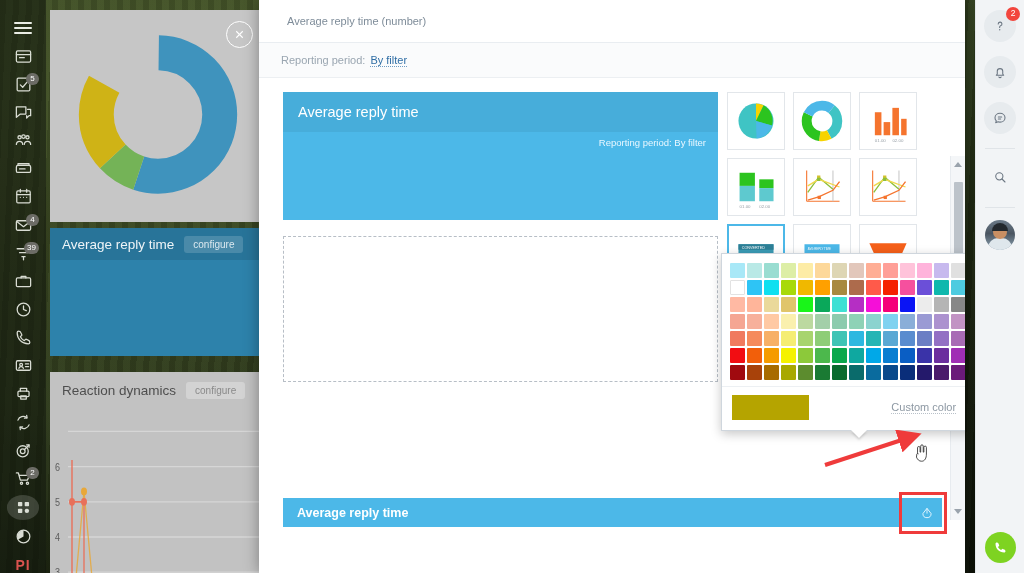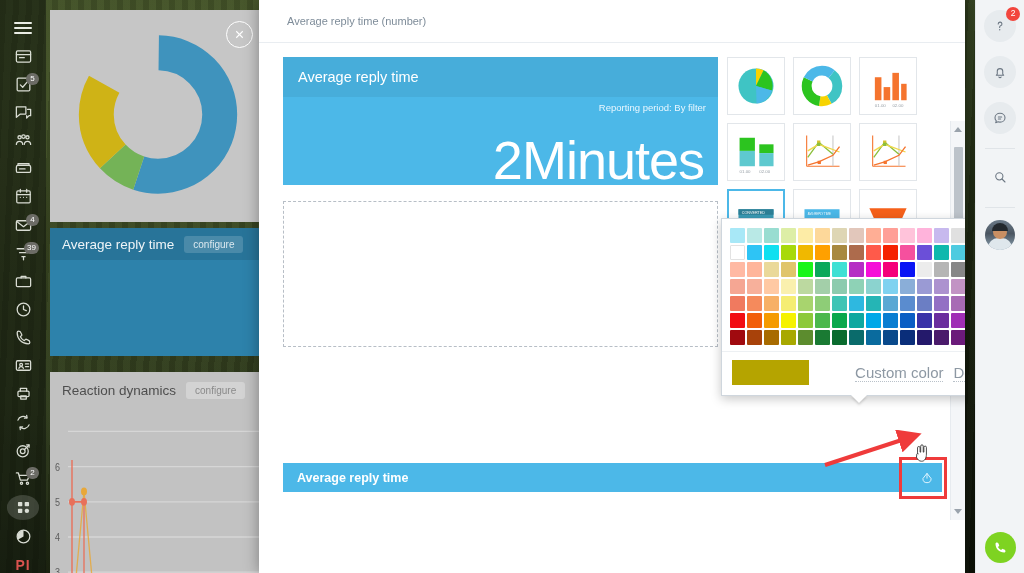--- a/index.html
+++ b/index.html
@@ -142,21 +142,21 @@
   }
   .pal{ display:flex; flex-direction:column; gap:2px; padding:3px 8px 6px 8px;}
   .pal-row{ display:flex; gap:2px; }
   .sw{ width:15px; height:15px; cursor:pointer; border-radius:1px; }
   .pal-foot{
     border-top:1px solid #edf0f3; display:flex; align-items:center;
     padding:8px 10px 10px 10px; gap:10px;
   }
   .cur-color{ width:77px; height:25px; }
   .pal-foot .sp{ flex:1; }
-  .pal-link{ color:#8d98a3; font-size:15px; border-bottom:1px dotted #b9c1c9; cursor:pointer; }
+  .pal-link{ color:#8d98a3; font-size:11px; border-bottom:1px dotted #b9c1c9; cursor:pointer; }
   .picker-arrow{
     position:absolute; left:129px; bottom:-8px; width:0;height:0;
     border-left:8px solid transparent; border-right:8px solid transparent;
     border-top:8px solid #fff; filter:drop-shadow(0 2px 1px rgba(0,0,0,.15));
   }
 
   
   .wcfg{
     position:absolute; left:24px; top:420px; width:659px; background:#cdeafb;
   }
@@ -465,29 +465,32 @@
     </div>
   </div>
 </div>
 
 <div class="modal">
 
   <div class="modal-head">
     <div class="h-title">Average reply time (number)</div>
   </div>
 
+  <div class="subbar">
+    <span>Reporting period:</span>
+    <a>By filter</a>
+  </div>
 
   <div class="modal-body">
 
     <div class="preview">
       <div class="preview-hd">
         <div class="t">Average reply time</div>
       </div>
       <div class="rp">Reporting period: By filter</div>
-      <div class="bignum"><span>2</span><span>Minutes</span></div>
     </div>
 
     <div class="dropzone"></div>
 
     <div class="types">
       <div class="types-row">
         <div class="type-cell">
           <svg viewBox="0 0 42 42">
             <circle cx="21" cy="21" r="16" fill="#3fc4c4" stroke="none"></circle>
             <path d="M21 21 L21 5 A16 16 0 0 1 28 6.6 Z" fill="#f7d300"></path>

